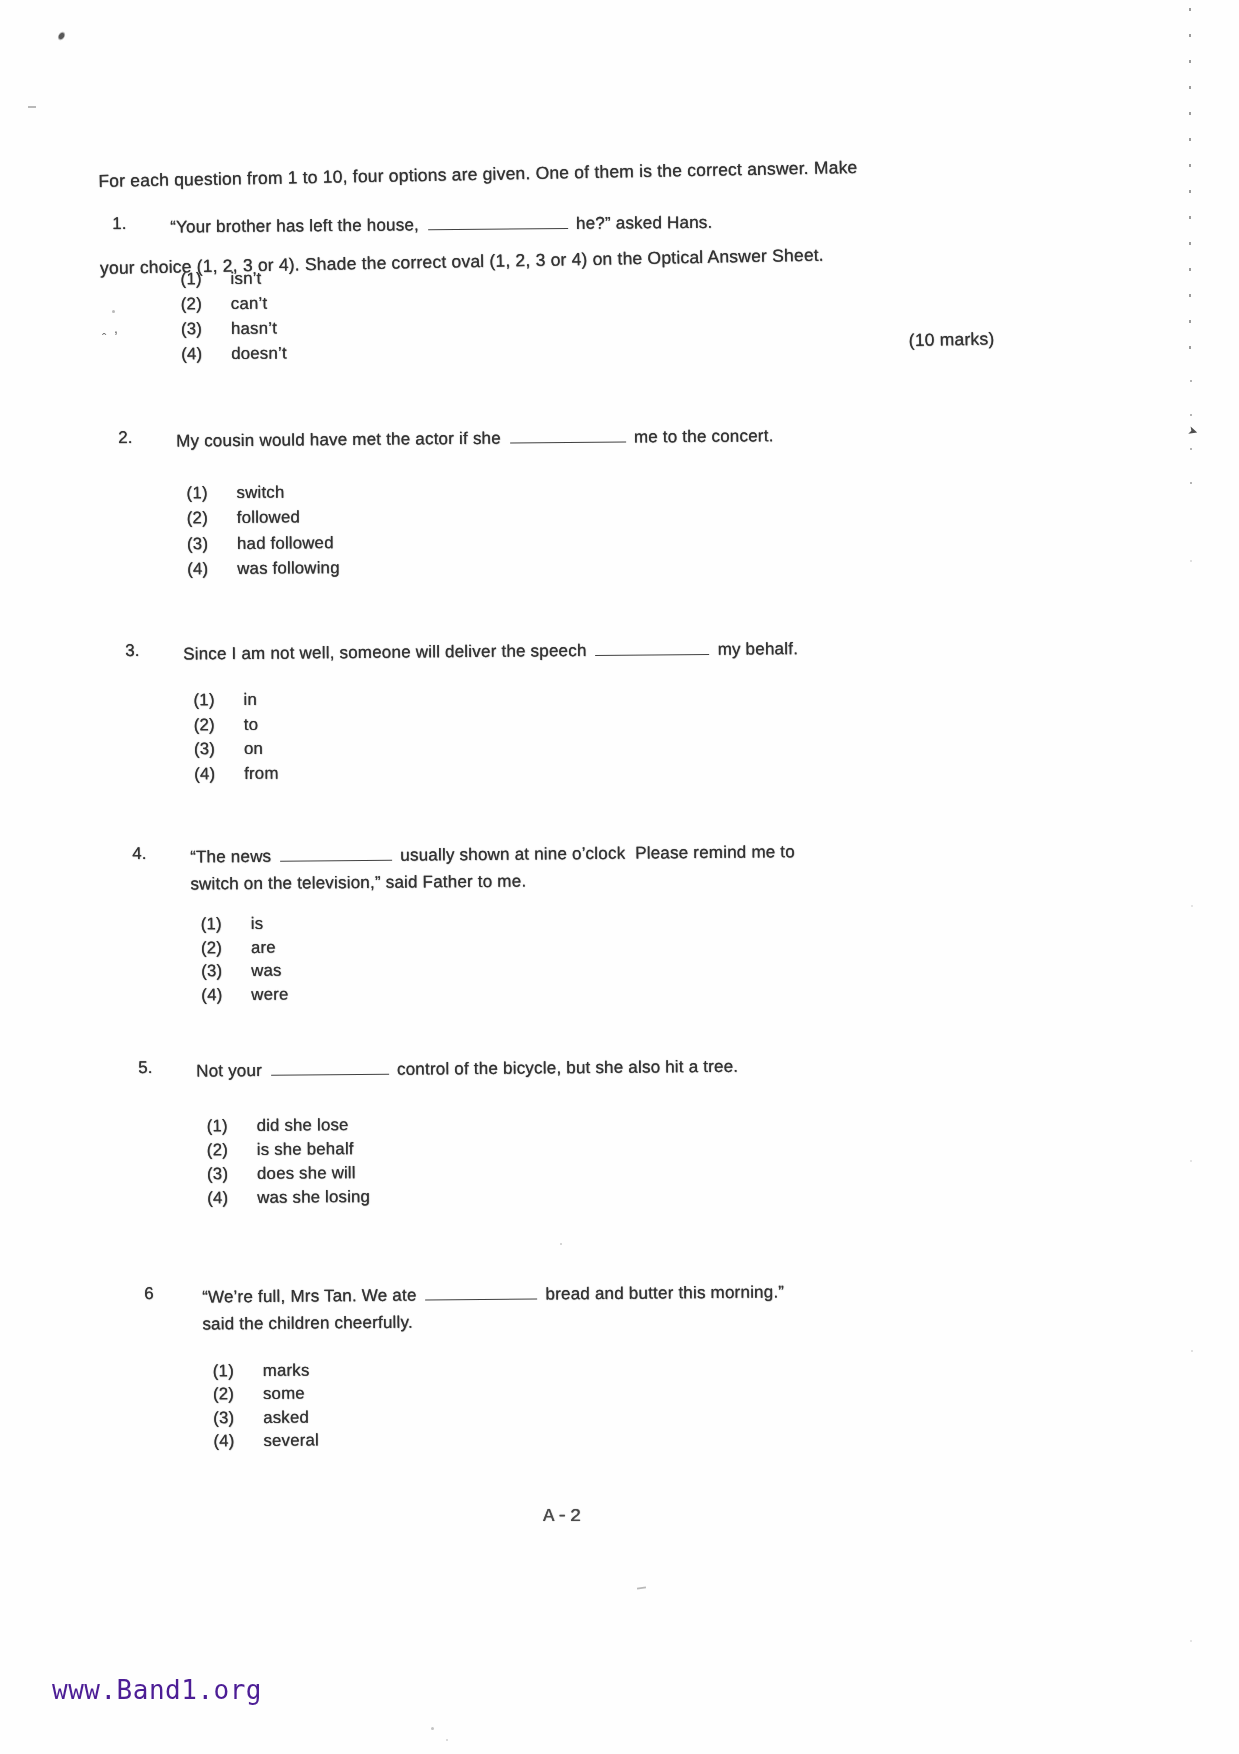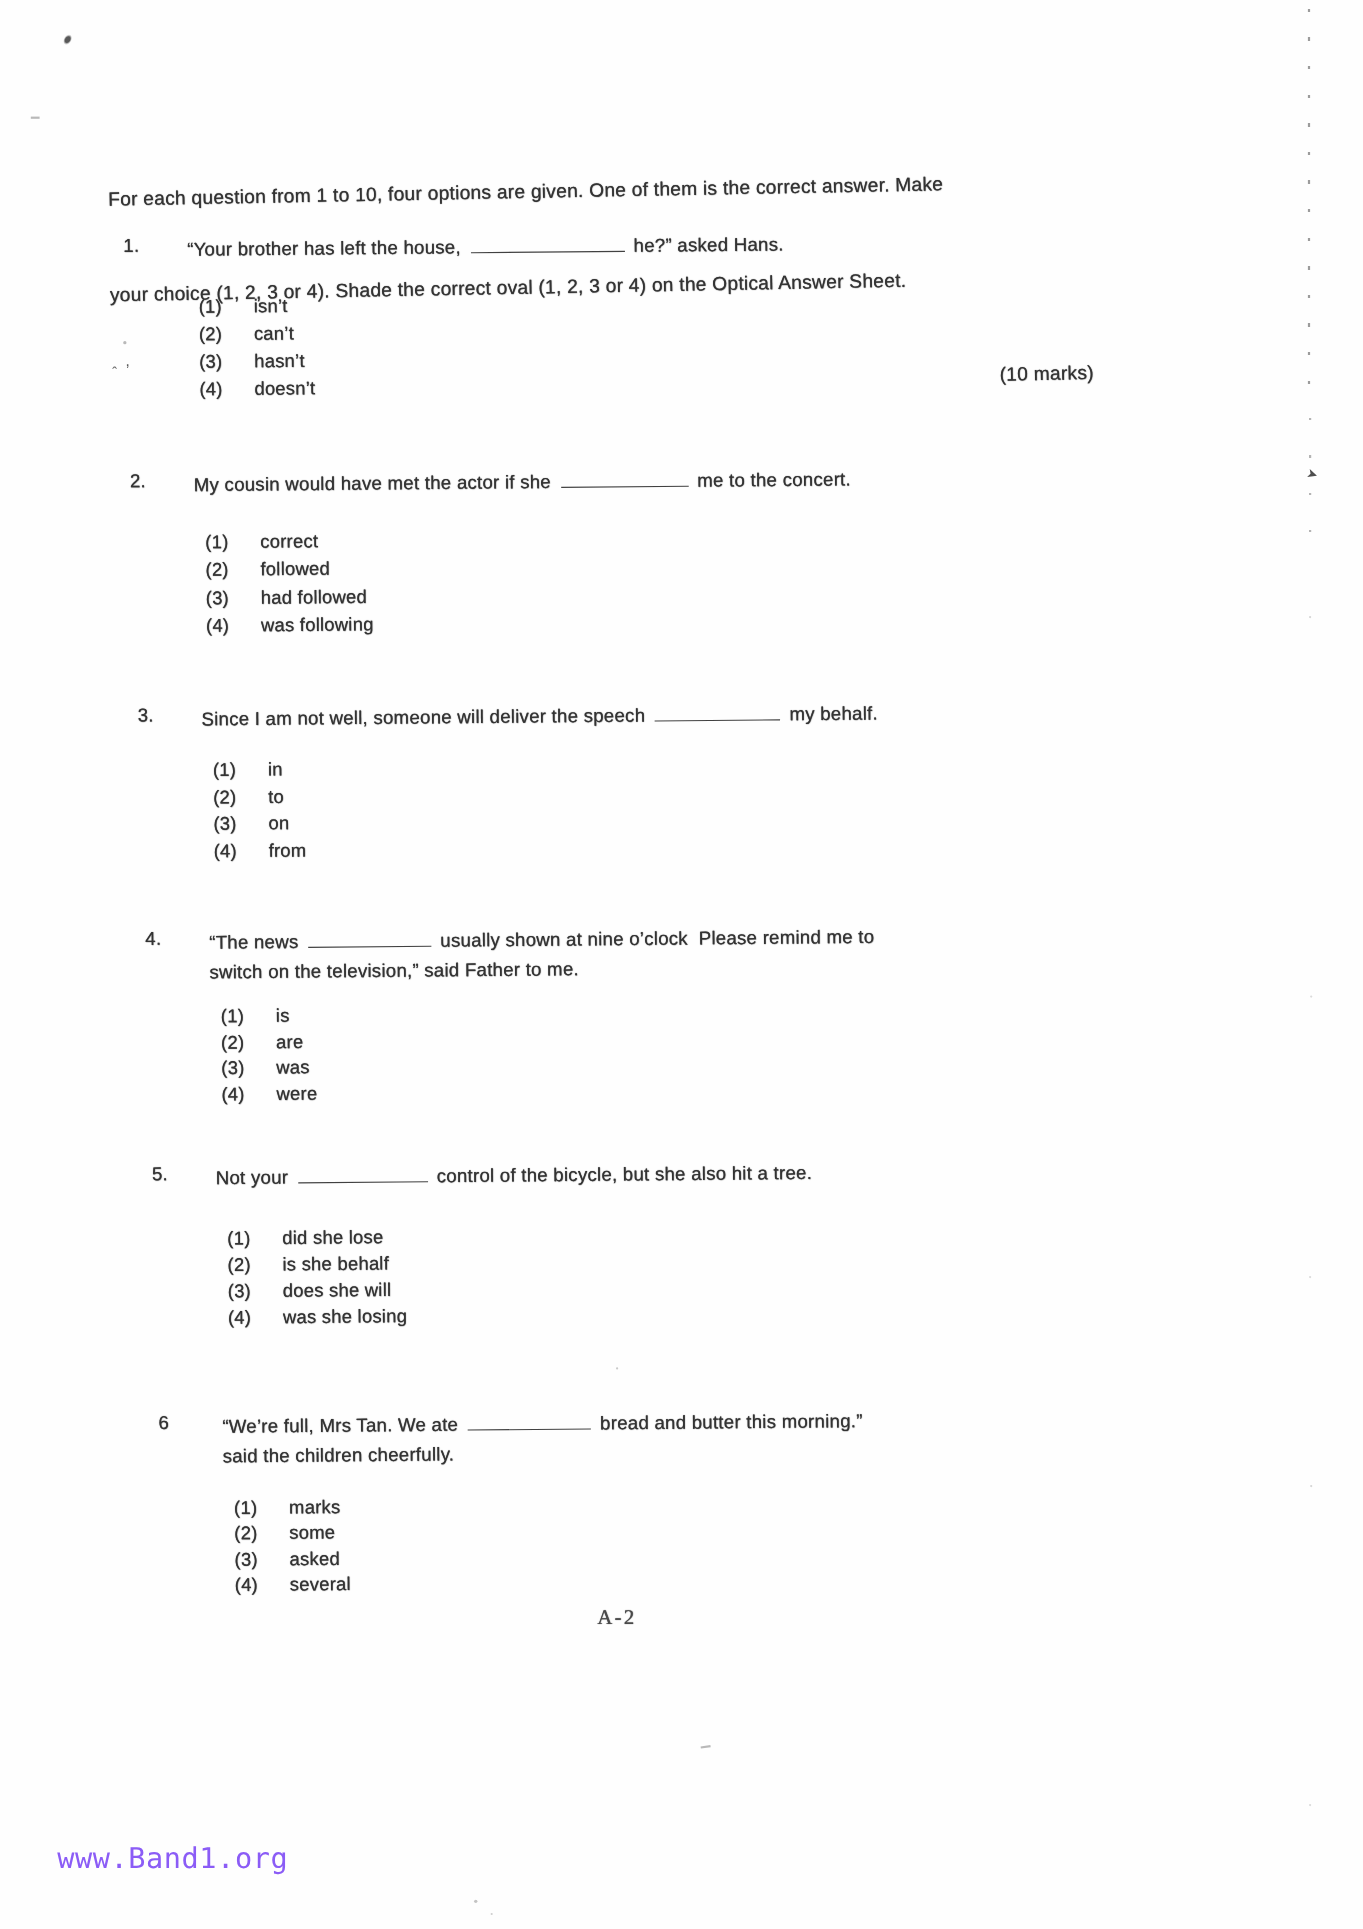--- a/index.html
+++ b/index.html
@@ -39,28 +39,28 @@
   .q-line2{font-size:17px;line-height:27px;white-space:pre;}
   .blank{
     display:inline-block;height:0.78em;
     border-bottom:1.7px solid #414141;
     margin:0 8px 0 9px;
   }
   .options{margin-left:10px;}
   .opt-row{display:flex;font-size:16.8px;}
   .opt-num{width:50px;flex:0 0 50px;}
   .page-number{
-    position:absolute;left:543px;top:1460px;
-    font-family:Liberation Serif, serif;
+    position:absolute;left:543px;top:1505px;
+    font-family:Liberation Mono, monospace;
     font-size:19px;letter-spacing:2px;color:#4a4a4a;
   }
   .watermark{
     position:absolute;left:52px;top:1675px;
     font-family:"DejaVu Sans Mono", monospace;
-    font-size:26px;color:#8b5cf6;letter-spacing:0.5px;
+    font-size:26px;color:#4c1d95;letter-spacing:0.5px;
   }
   
   .artifact{position:absolute;pointer-events:none;}
   .perf-top{
     left:1189px;top:8px;width:2px;height:350px;
     background:repeating-linear-gradient(to bottom, rgba(75,75,75,.55) 0 3px, transparent 3px 26px);
   }
   .perf-mid{
     left:1190px;top:380px;width:2px;height:120px;
     background:repeating-linear-gradient(to bottom, rgba(90,90,90,.45) 0 2px, transparent 2px 34px);
@@ -118,21 +118,21 @@
             </div>
           </div>
         </div>
         <div class="question ink" style="top: 428px; left: 118px;">
           <div class="q-num">2.</div>
           <div class="q-body">
             <div class="q-line"><span>My cousin would have met the actor if she</span><span class="blank" style="width: 116px;"></span><span>me to the concert.</span></div>
             <div class="options" style="margin-top: 26px;">
               <div class="opt-row" style="line-height: 25.3px;">
                 <span class="opt-num">(1)</span>
-                <span class="opt-label">correct</span>
+                <span class="opt-label">switch</span>
               </div>
               <div class="opt-row" style="line-height: 25.3px;">
                 <span class="opt-num">(2)</span>
                 <span class="opt-label">followed</span>
               </div>
               <div class="opt-row" style="line-height: 25.3px;">
                 <span class="opt-num">(3)</span>
                 <span class="opt-label">had followed</span>
               </div>
               <div class="opt-row" style="line-height: 25.3px;">

